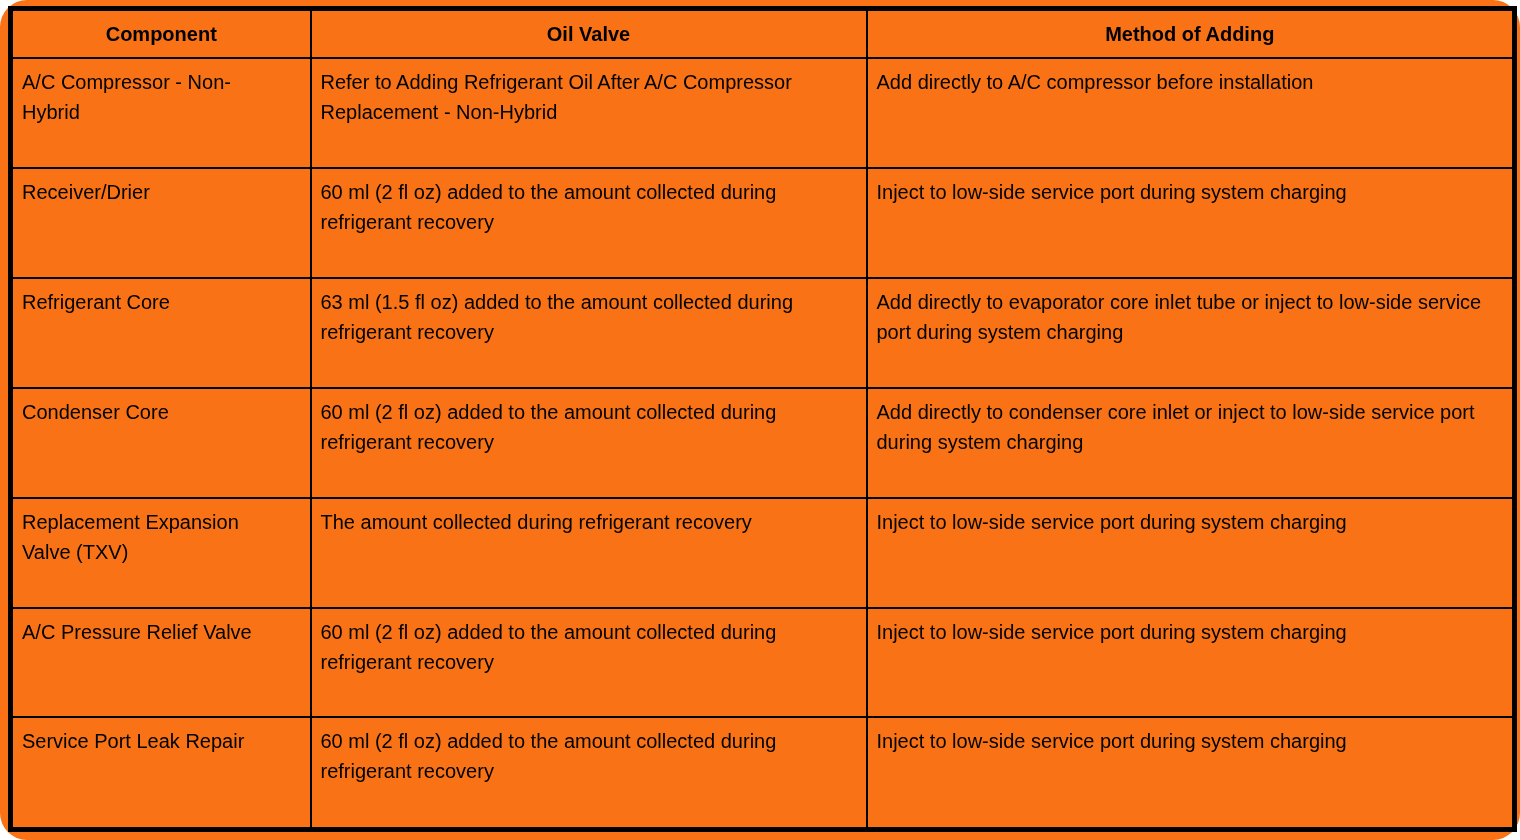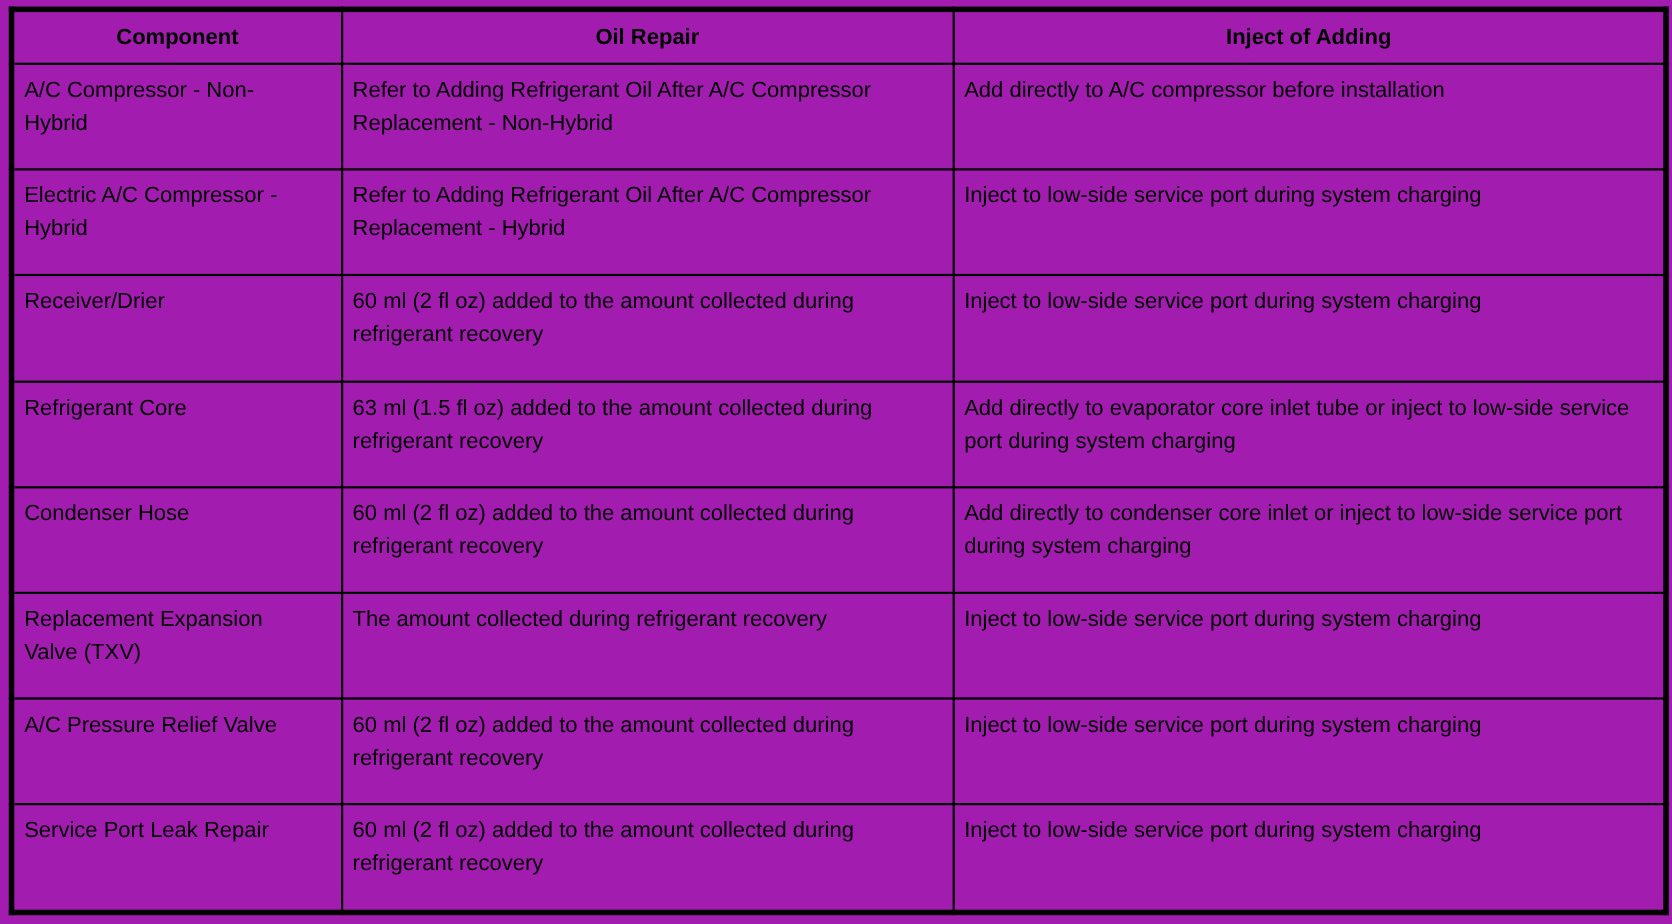--- a/index.html
+++ b/index.html
@@ -5,23 +5,24 @@
   html, body {
     margin: 0;
     padding: 0;
     background: #ffffff;
   }
   .page {
     width: 1520px;
     height: 840px;
     box-sizing: border-box;
     padding: 6px 8px 8px 8px;
-    background: #a21caf;
+    background: #f97316;
     font-family: "Liberation Sans", sans-serif;
     color: #000000;
+    border-radius: 27px;
   }
   table.spec-table {
     width: 100%;
     height: 100%;
     border-collapse: collapse;
     table-layout: fixed;
     border: 5px solid #000000;
   }
   table.spec-table th,
   table.spec-table td {
@@ -56,47 +57,42 @@
 <div class="page">
   <table class="spec-table">
     <colgroup>
       <col style="width: 300px;">
       <col style="width: 556px;">
       <col style="width: 648px;">
     </colgroup>
     <thead>
       <tr>
         <th>Component</th>
-        <th>Oil Repair</th>
-        <th>Inject of Adding</th>
+        <th>Oil Valve</th>
+        <th>Method of Adding</th>
       </tr>
     </thead>
     <tbody>
       <tr>
         <td>A/C Compressor - Non-Hybrid</td>
         <td>Refer to Adding Refrigerant Oil After A/C Compressor Replacement - Non-Hybrid</td>
         <td>Add directly to A/C compressor before installation</td>
-      </tr>
-      <tr>
-        <td>Electric A/C Compressor - Hybrid</td>
-        <td>Refer to Adding Refrigerant Oil After A/C Compressor Replacement - Hybrid</td>
-        <td>Inject to low-side service port during system charging</td>
       </tr>
       <tr>
         <td>Receiver/Drier</td>
         <td>60 ml (2 fl oz) added to the amount collected during refrigerant recovery</td>
         <td>Inject to low-side service port during system charging</td>
       </tr>
       <tr>
         <td>Refrigerant Core</td>
         <td>63 ml (1.5 fl oz) added to the amount collected during refrigerant recovery</td>
         <td>Add directly to evaporator core inlet tube or inject to low-side service port during system charging</td>
       </tr>
       <tr>
-        <td>Condenser Hose</td>
+        <td>Condenser Core</td>
         <td>60 ml (2 fl oz) added to the amount collected during refrigerant recovery</td>
         <td>Add directly to condenser core inlet or inject to low-side service port during system charging</td>
       </tr>
       <tr>
         <td>Replacement Expansion Valve (TXV)</td>
         <td>The amount collected during refrigerant recovery</td>
         <td>Inject to low-side service port during system charging</td>
       </tr>
       <tr>
         <td>A/C Pressure Relief Valve</td>

